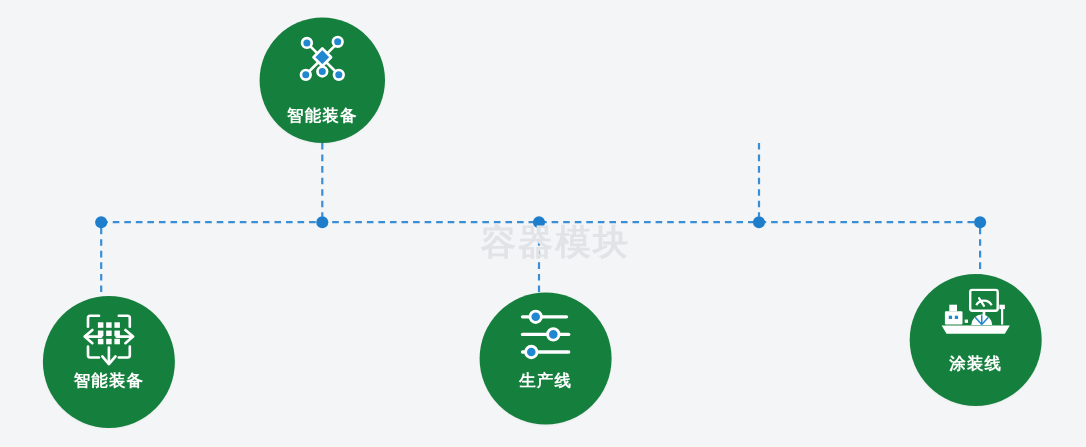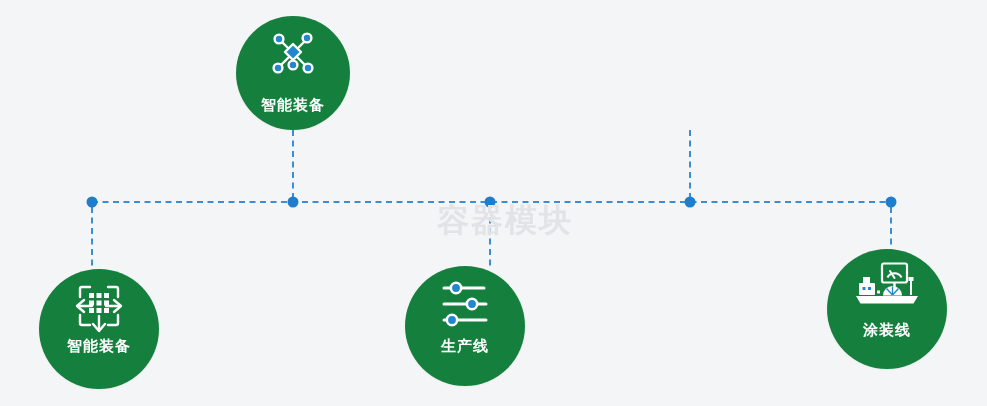--- a/index.html
+++ b/index.html
@@ -26,21 +26,21 @@
   }
   .node-smart{left:236px;top:16px;}
   .node-smart .icon{top:13px;}
   .node-smart .label{top:80px;}
   .node-warehouse{left:633px;top:16px;}
   .node-warehouse .icon{top:18px;}
   .node-warehouse .label{top:80px;}
   .node-sorting{left:39px;top:269px;}
   .node-sorting .icon{top:11px;}
   .node-sorting .label{top:68px;}
-  .node-production{left:405px;top:266px;}
+  .node-production{left:436px;top:266px;}
   .node-production .icon{top:14px;}
   .node-production .label{top:71px;}
   .node-coating{left:827px;top:249px;}
   .node-coating .icon{top:13px;}
   .node-coating .label{top:72px;}
 </style>
 </head>
 <body>
 
 <div class="stage">

